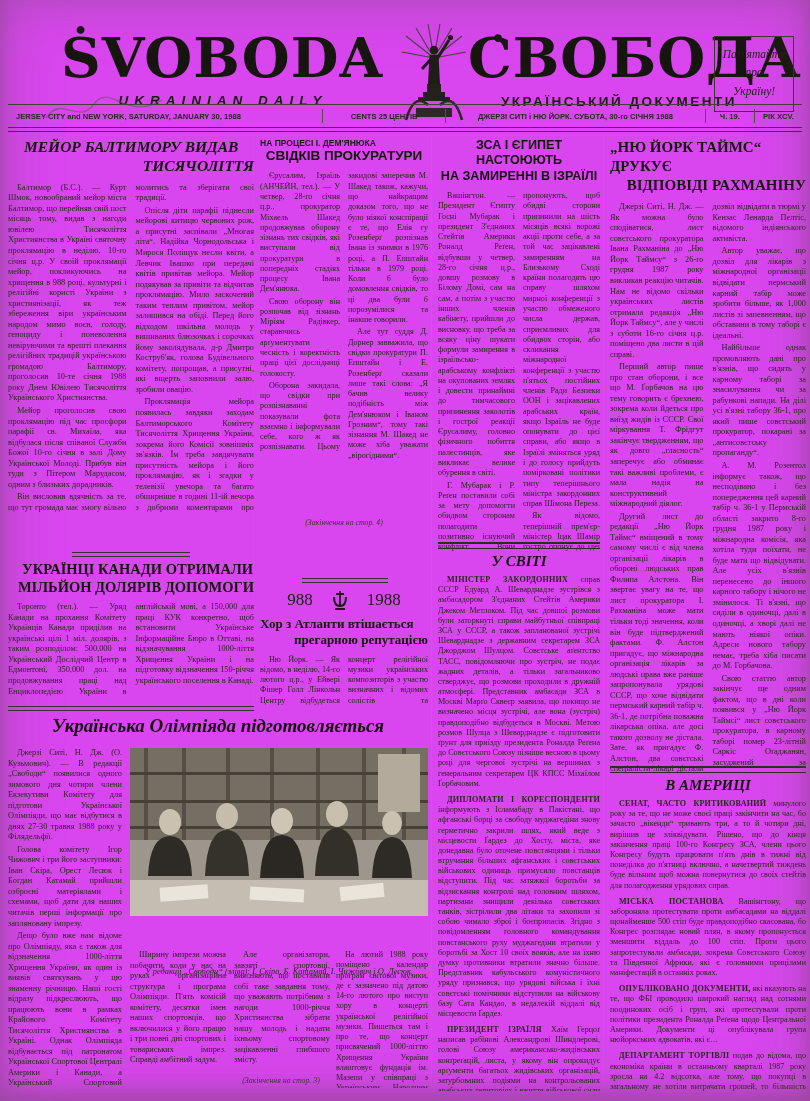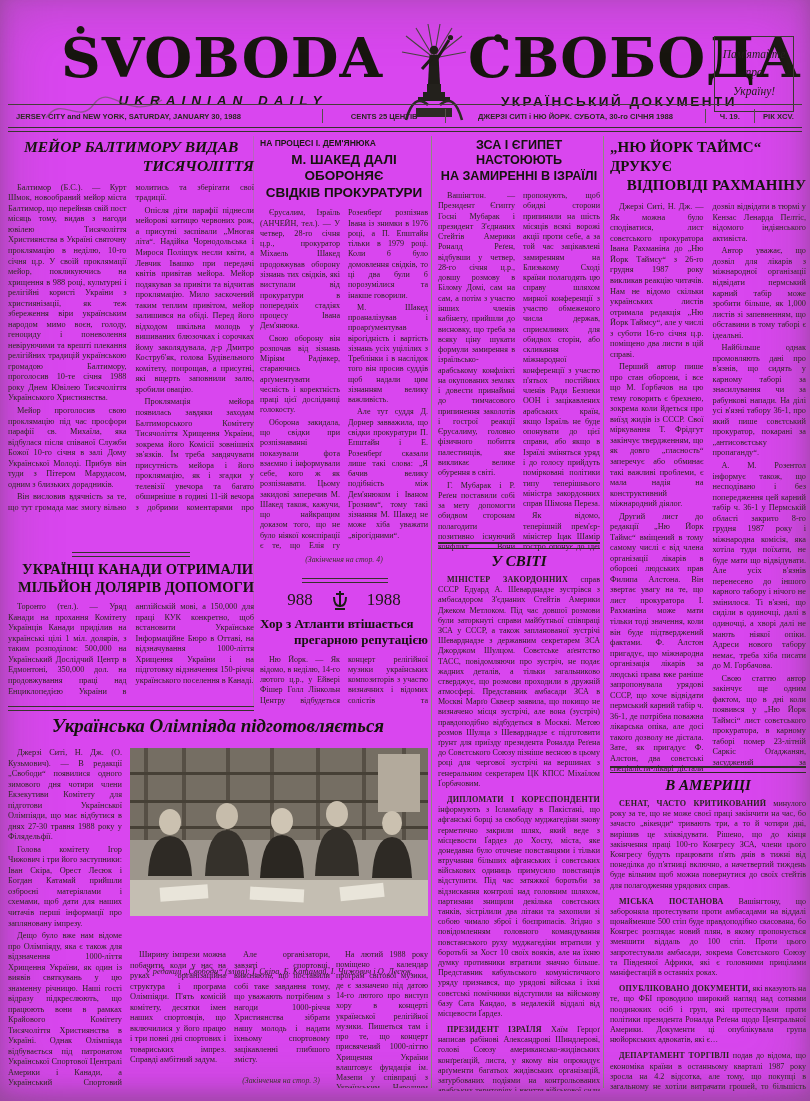--- a/index.html
+++ b/index.html
@@ -184,27 +184,25 @@
       <p>Але організатори, завзяті спортовці, виясняють, що поставили собі таке завдання тому, що уважають потрібним з нагоди 1000-річчя Християнства зібрати нашу молодь і надати їхньому спортовому зацікавленні глибшого змісту.</p>
     </div>
   <div class="abs cont" style="left:232px;top:1076px;width:98px;text-align:center;">(Закінчення на стор. 3)</div>
 
   <div class="abs bt" style="left:336px;top:950px;width:92px;height:138px;overflow:hidden;font-size:8.1px;">
       <p>На лютий 1988 року поміщено календар програм світової музики, де є зазначено під датою 14-го лютого про виступ хору в концерті української релігійної музики. Пишеться там і про те, що концерт присвячений 1000-літтю Хрищення України влаштовує фундація ім. Мазепи у співпраці з Українським Народним Союзом, а виконавцями концерту буде хор з Атланти і члени оркестри Метрополітальної опери під диригентурою В. Нолла.</p>
     </div>
 
   <div class="abs" style="left:260px;top:138px;width:168px;">
     <div class="kicker">НА ПРОЦЕСІ І. ДЕМ'ЯНЮКА</div>
-    <div class="hl-sans" style="font-size:13.5px;margin-top:4px;">М. ШАКЕД ДАЛІ ОБОРОНЯЄ</div>
     <div class="hl-sans" style="font-size:13.5px;">СВІДКІВ ПРОКУРАТУРИ</div>
     <div class="bt cols2" style="margin-top:7px;height:344px;column-gap:8px;font-size:8.1px;">
         <p>Єрусалим, Ізраїль (АНЧЕЙН, тел.). — У четвер, 28-го січня ц.р., прокуратор Міхаель Шакед продовжував оборону зізнань тих свідків, які виступали від прокуратури в попередніх стадіях процесу Івана Дем'янюка.</p>
         <p>Свою оборону він розпочав від зізнань Міріям Радівкер, стараючись арґументувати чесність і коректність праці цієї дослідниці голокосту.</p>
         <p>Оборона закидала, що свідки при розпізнаванні показували фота взаємно і інформували себе, кого ж як розпізнавати. Цьому закидові заперечив М. Шакед також, кажучи, що найкращим доказом того, що не було ніякої конспірації є те, що Елія гу Розенберґ розпізнав Івана із знимки в 1976 році, а П. Епштайн тільки в 1979 році. Коли б було домовлення свідків, то ці два були б порозумілися та інакше говорили.</p>
-        <p>М. Шакед проаналізував і проарґументував вірогідність і вартість зізнань усіх уцілілих з Треблінки і в наслідок того він просив суддів щоб надали цим зізнанням велику важливість.</p>
         <p>Але тут суддя Д. Дорнер завважила, що свідки прокуратури П. Епштайн і Е. Розенберґ сказали лише такі слова: „Я бачив велику подібність між Дем'янюком і Іваном Грозним“, тому такі зізнання М. Шакед не може хіба уважати „вірогідними“.</p>
       </div>
     <div class="cont" style="margin-top:3px;">(Закінчення на стор. 4)</div>
   </div>
   <div class="sep" style="left:302px;top:578px;width:86px;"></div>
 
   <div class="abs" style="left:260px;top:588px;width:168px;">
     <div class="logo-row">
       <span>988</span>
       <svg width="18" height="24" viewBox="0 0 18 24">

